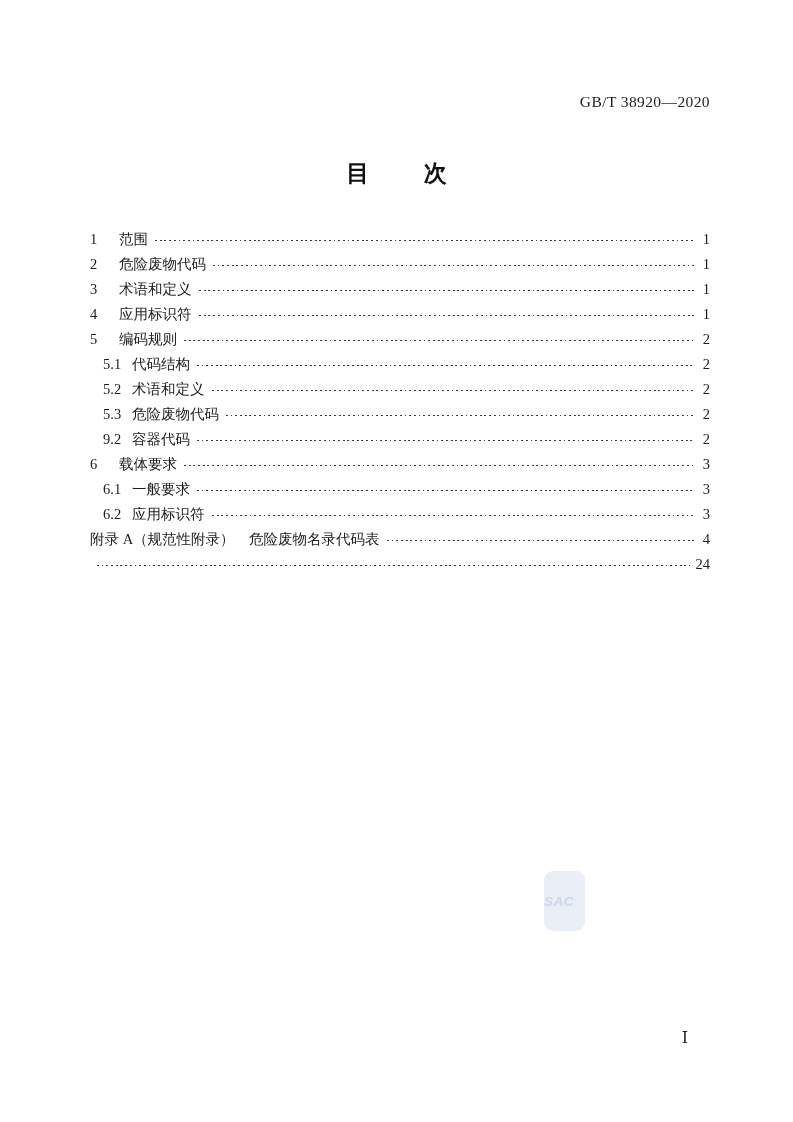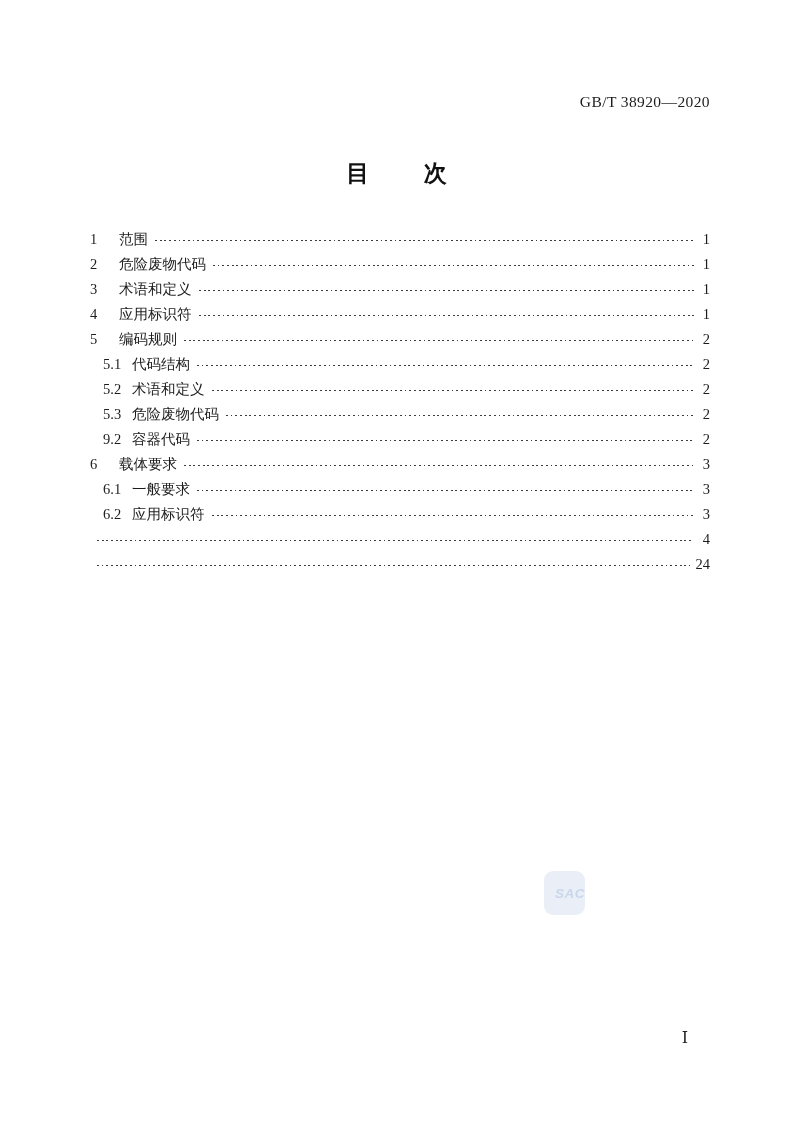--- a/index.html
+++ b/index.html
@@ -77,26 +77,26 @@
     min-width: 10px;
     text-align: right;
     white-space: pre;
   }
   
   .watermark {
     position: absolute;
     left: 544px;
     top: 871px;
     width: 41px;
-    height: 44px;
+    height: 60px;
     background: #eaeff7;
     border-radius: 9px;
     display: flex;
     align-items: center;
-    justify-content: flex-end;
+    justify-content: flex-start;
   }
   .watermark span {
     font-family: "Liberation Sans", "DejaVu Sans", sans-serif;
     font-style: italic;
     font-weight: bold;
     font-size: 13.5px;
     letter-spacing: 0.5px;
     color: #c9d6ec;
   }
   
@@ -201,20 +201,21 @@
 
       <div class="toc-row level-2">
         <span class="num">6.2</span>
         <span class="label">应用标识符</span>
         <span class="leader"></span>
         <span class="page-num">3</span>
       </div>
 
       <div class="toc-row level-0">
 
+        <span class="label">附录 A（规范性附录）　危险废物名录代码表</span>
         <span class="leader"></span>
         <span class="page-num">4</span>
       </div>
 
       <div class="toc-row level-0">
 
         <span class="leader"></span>
         <span class="page-num">24</span>
       </div>
 

